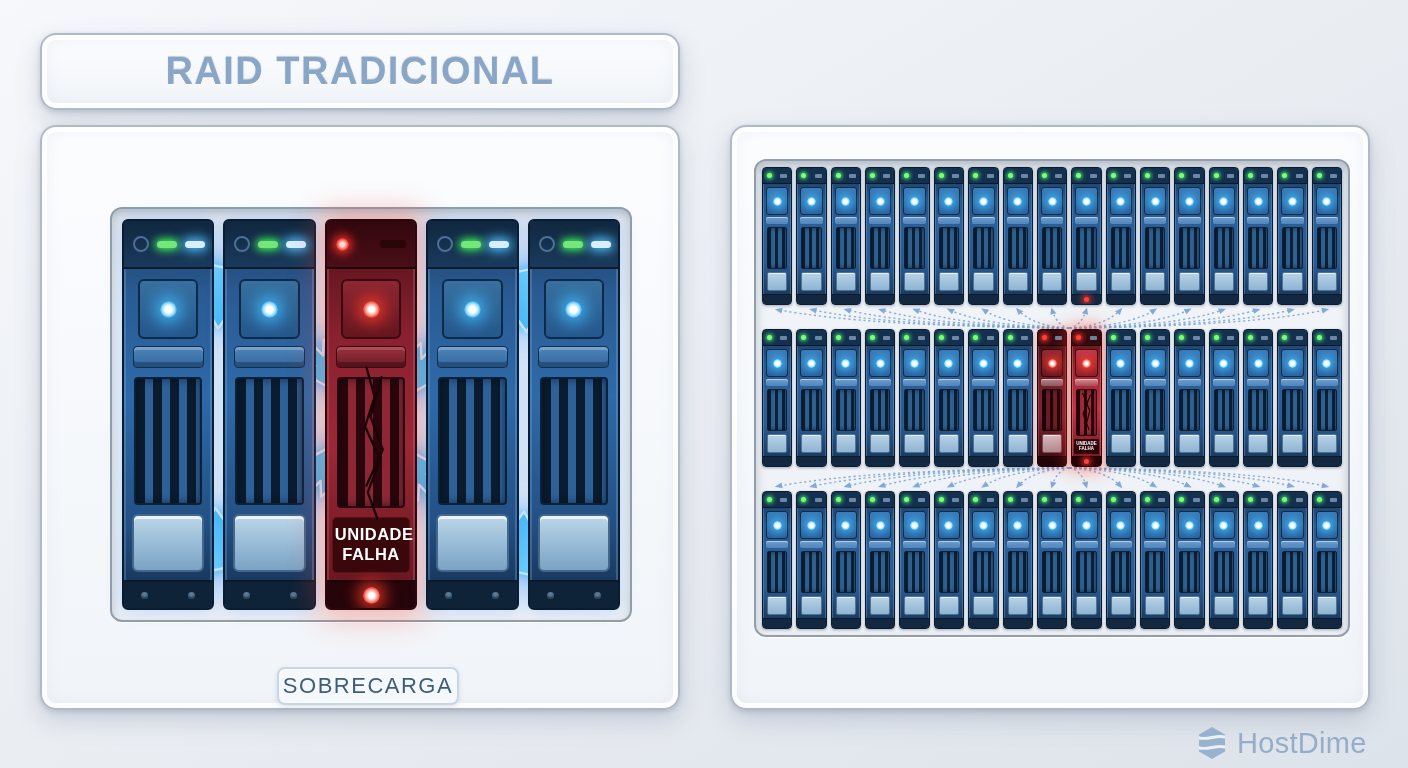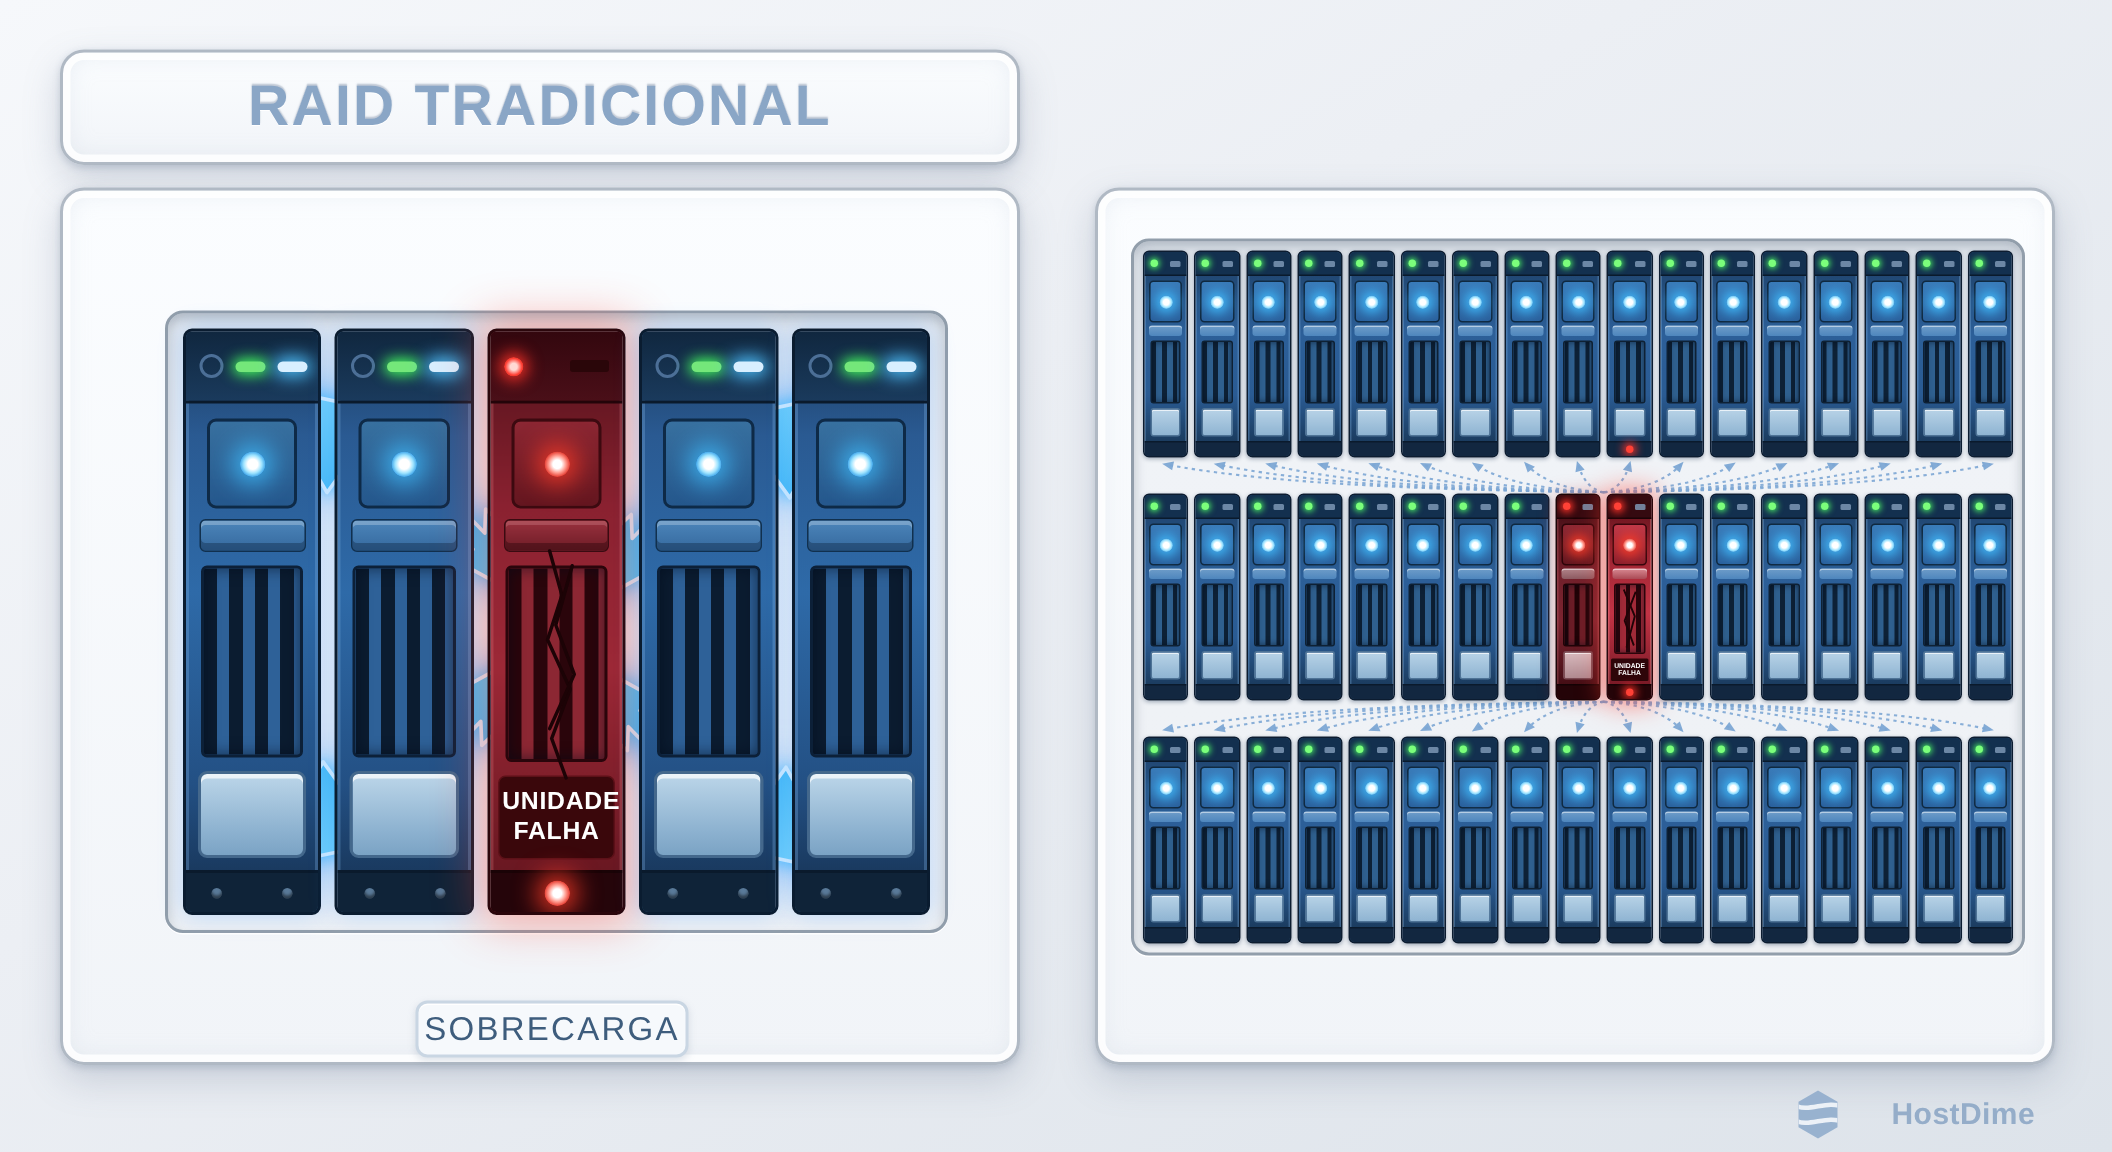--- a/index.html
+++ b/index.html
@@ -154,21 +154,21 @@
   
   .band{flex:1;width:100%;min-height:0;}
   .band .fan{fill:none;stroke:var(--fan,#7ca6d4);stroke-width:1.5;stroke-dasharray:2.2 2.8;opacity:.9;}
   .band .fanhead{fill:var(--fan,#7ca6d4);opacity:.95;}
   .bigarrows{position:absolute;inset:0;width:100%;height:100%;pointer-events:none;
     filter:drop-shadow(0 0 5px rgba(80,200,255,.95)) drop-shadow(0 0 14px rgba(40,150,255,.65));}
   .bigarrows use{fill:url(#ag);stroke:#dff4ff;stroke-width:2.2;stroke-linejoin:round;}
 
   
   .brand{position:absolute;left:1196px;top:726px;display:flex;align-items:center;gap:9px;opacity:.92;}
-  .brand span{font-size:20px;font-weight:bold;color:#8fa9c7;letter-spacing:.3px;margin-left:24px;}
+  .brand span{font-size:29px;font-weight:normal;color:#8fa9c7;letter-spacing:.3px;}
 </style>
 </head>
 <body>
 
 <div id="stage">
 
   <div class="titlebar" id="left-title">
     <span>RAID TRADICIONAL</span>
   </div>
   <div class="frame" id="left-frame">

